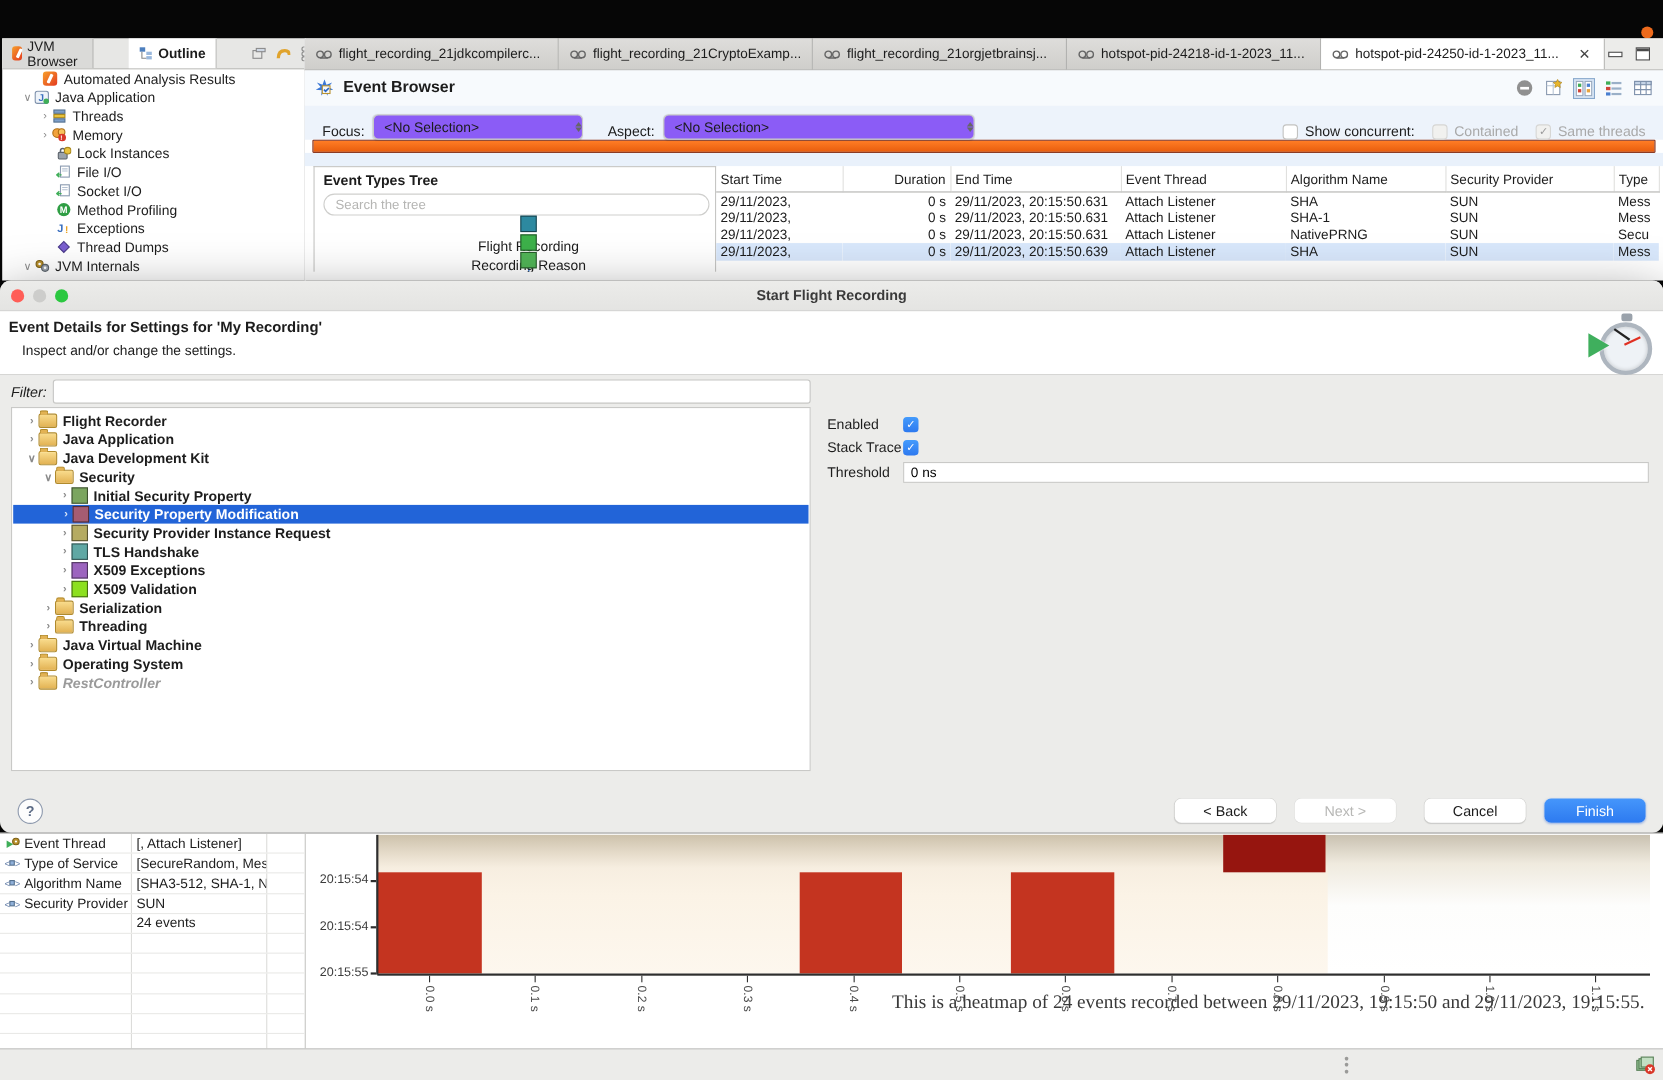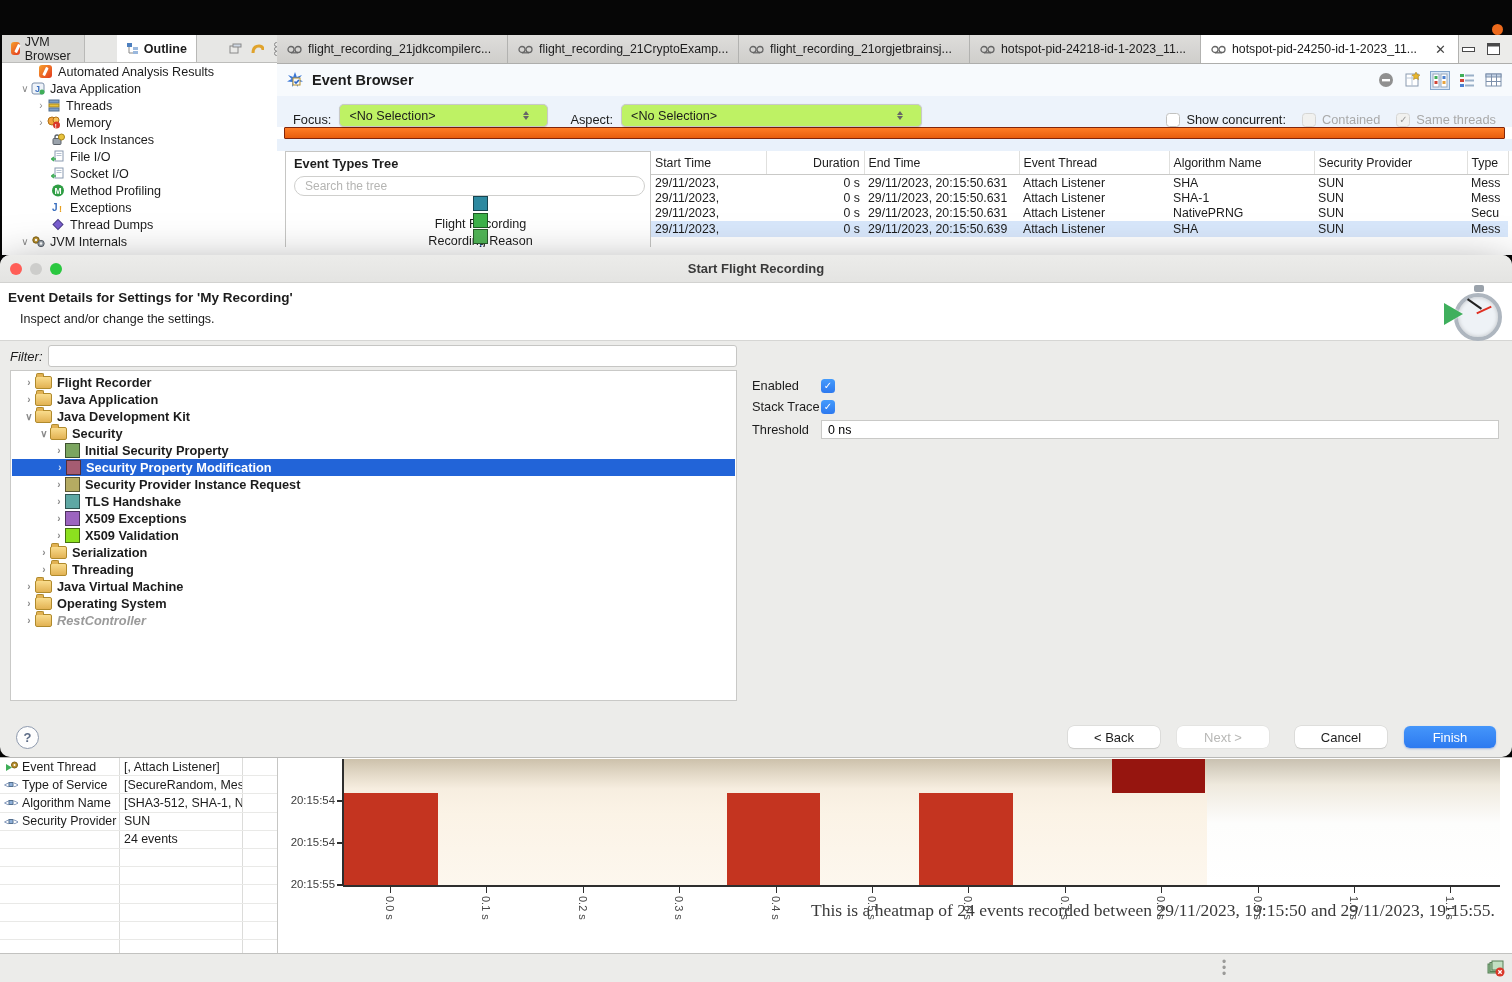--- a/index.html
+++ b/index.html
@@ -29,22 +29,22 @@
   #editor-tabs{display:flex;height:28px;background:#d8d8d6;border-bottom:1px solid #aeaeac;}
   .etab{display:flex;align-items:center;gap:6px;padding:0 10px;width:231px;box-sizing:border-box;font-size:12.3px;
         background:linear-gradient(#dedddb,#cfcecb);border-right:1px solid #b2b2b0;white-space:nowrap;overflow:hidden;}
   .etab.active{background:#fff;width:258px;}
   .etab .close-x{margin-left:auto;color:#444;font-size:13px;padding:0 2px;}
   .etabs-rest{flex:1;background:#ececea;display:flex;align-items:center;justify-content:flex-end;gap:12px;padding-right:12px;}
   #eb-header{display:flex;align-items:center;height:32px;background:#f7fafd;padding:0 10px;}
   #eb-title{font-size:14.5px;font-weight:bold;margin-left:8px;}
   .eb-tools{margin-left:auto;display:flex;align-items:center;gap:10px;}
   #eb-toolbar{display:flex;align-items:flex-end;height:31px;background:#edf3fb;padding:0 16px;font-size:12.8px;gap:8px;}
-  .mac-select{display:flex;align-items:center;background:#bef264;border:1px solid #c9c9c7;border-radius:5px;height:21px;
-              font-size:12.6px;padding:0 18px 0 9px;box-shadow:0 .5px 1px rgba(0,0,0,.12);}
+  .mac-select{display:flex;align-items:center;background:#8b5cf6;border:1px solid #c9c9c7;border-radius:5px;height:21px;
+              font-size:12.6px;padding:0 0 0 9px;box-shadow:0 .5px 1px rgba(0,0,0,.12);}
   .mac-select .sel-arrows{margin-left:auto;display:flex;flex-direction:column;gap:1px;padding-left:6px;}
   .sel-arrows i{width:0;height:0;border-left:3.5px solid transparent;border-right:3.5px solid transparent;}
   .sel-arrows i.up{border-bottom:4px solid #666;}
   .sel-arrows i.dn{border-top:4px solid #666;}
   .cb{width:14px;height:14px;border-radius:3.5px;box-sizing:border-box;display:inline-flex;align-items:center;justify-content:center;
       font-size:10px;color:#fff;flex:none;}
   .cb.off{background:#fff;border:1px solid #c2c2c0;}
   .cb.on{background:linear-gradient(#449bfc,#2d79ef);}
   .cb.dis-off{background:#f1f1ef;border:1px solid #d6d6d4;}
   .cb.dis-on{background:#f1f1ef;border:1px solid #d6d6d4;color:#9a9a9a;}

